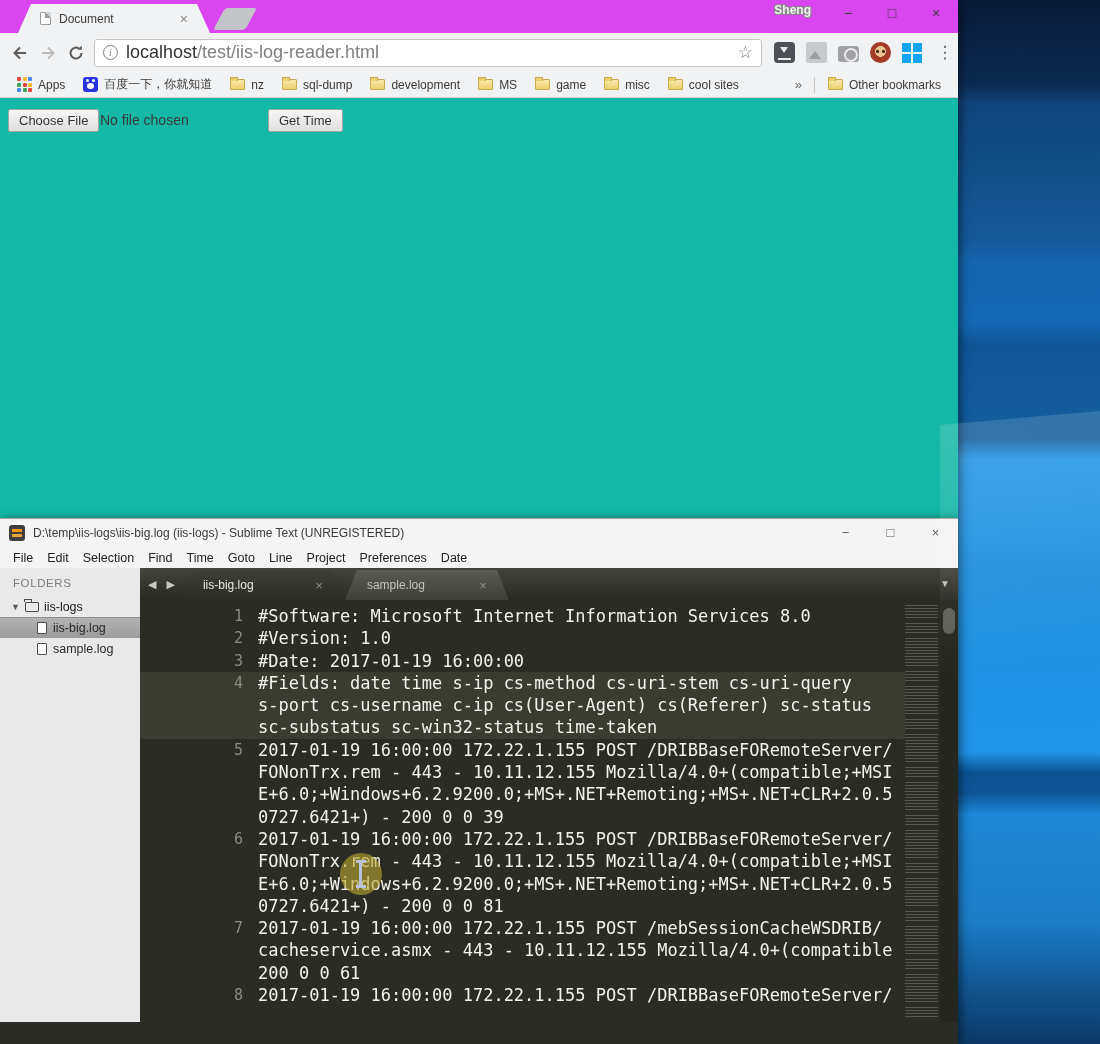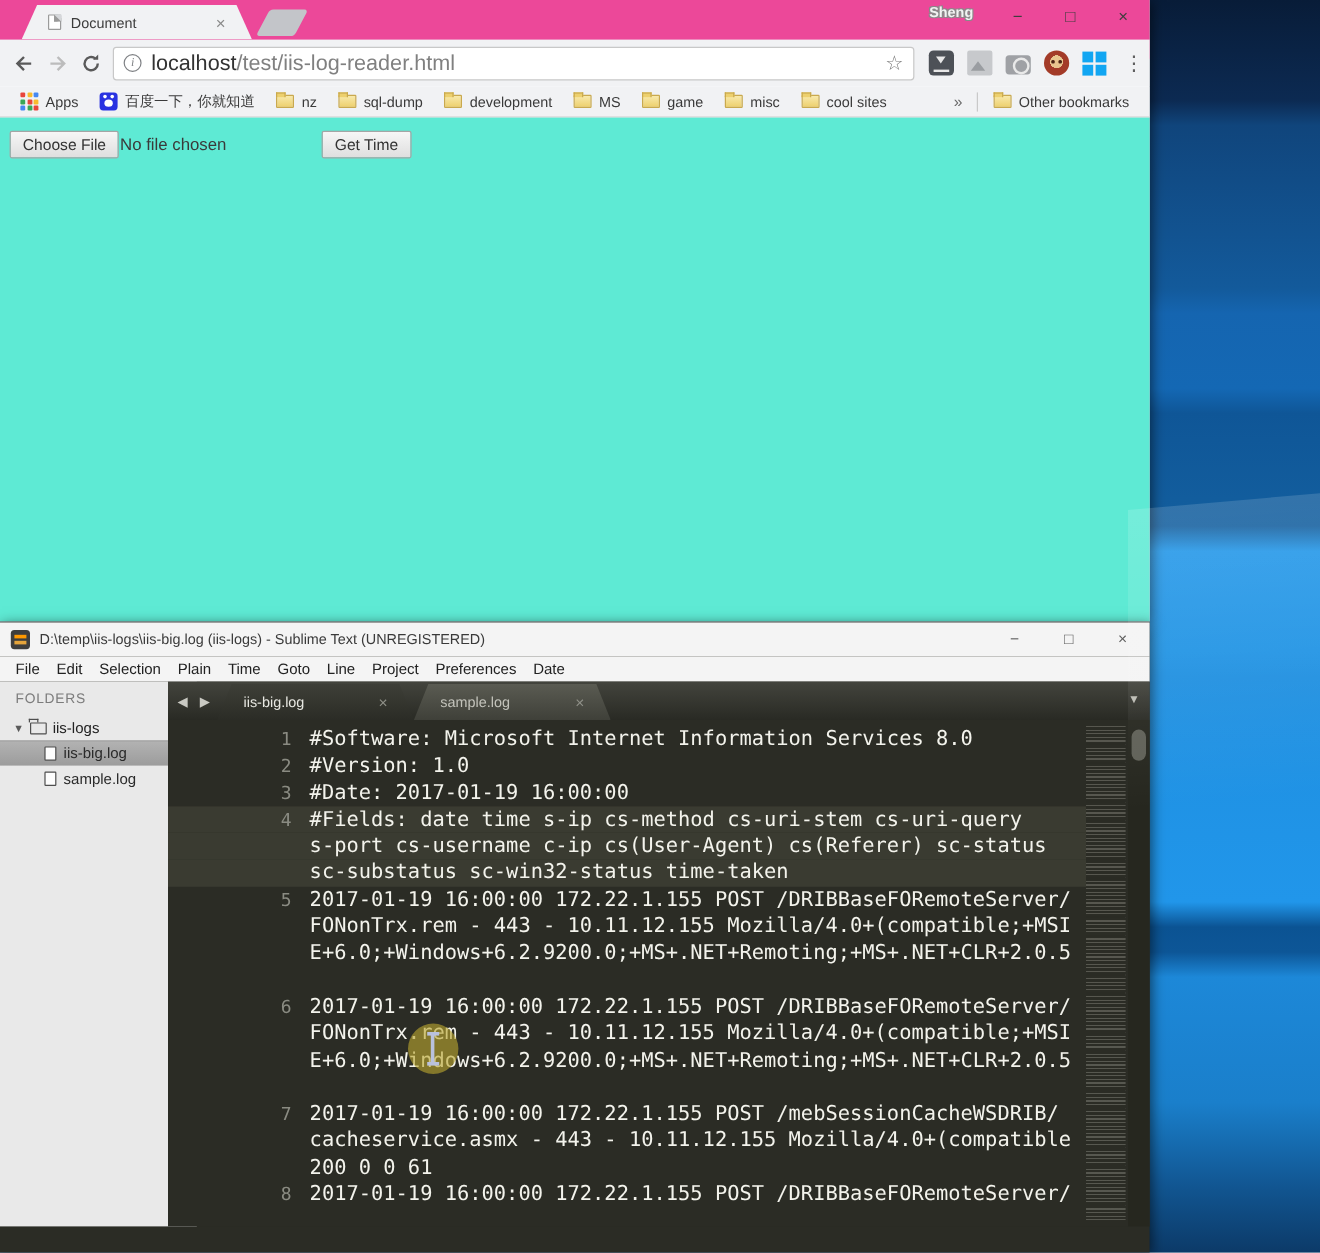--- a/index.html
+++ b/index.html
@@ -17,21 +17,21 @@
                 #1d88d8 78%, #1a7fcb 88%,
                 #11548f 95%, #0c3a68 100%);
   }
   #screen::after { content:""; position:absolute; left:940px; right:0; top:40%; height:24%;
                    background:linear-gradient(rgba(255,255,255,0.14), rgba(255,255,255,0));
                    transform:skewY(-5deg); pointer-events:none; }
 
   
   .chrome { position:absolute; left:0; top:0; width:958px; height:518px; background:#fff;
             box-shadow:2px 2px 10px rgba(0,0,0,0.55); }
-  .c-tabstrip { position:absolute; left:0; top:0; right:0; height:49px; background:#ec4899; }
+  .c-tabstrip { position:absolute; left:0; top:0; right:0; height:49px; background:#d946ef; }
   .c-tab { position:absolute; left:18px; top:4px; width:192px; height:29px; background:#f1f2f4;
            clip-path:polygon(0 100%, 13px 0, calc(100% - 13px) 0, 100% 100%);
            display:flex; align-items:center; padding:0 22px; font-size:12px; color:#3c3c3c; }
   .c-favicon { width:11px; height:13px; background:#fff; border:1px solid #9a9a9a; border-radius:1px;
                margin-right:8px; position:relative; flex:0 0 auto; }
   .c-favicon::before { content:""; position:absolute; right:-1px; top:-1px; border:3px solid #d5d7da;
                        border-left-color:#9a9a9a; border-bottom-color:#9a9a9a; }
   .c-tab-title { flex:1; overflow:hidden; white-space:nowrap; }
   .c-tab-close { color:#8a8a8a; font-size:14px; margin-left:6px; }
   .c-newtab { position:absolute; left:219px; top:8px; width:32px; height:22px; background:#c3c5c9;
@@ -90,21 +90,21 @@
   .baidu-icon::after { content:""; position:absolute; left:3px; top:2px; width:3px; height:3px;
                        background:#fff; border-radius:50%; box-shadow:6px 0 0 #fff; }
   .folder-ic { width:15px; height:11px; background:linear-gradient(#f8e9ab,#edd06e); border:1px solid #c9a94e;
                border-radius:1px; position:relative; flex:0 0 auto; }
   .folder-ic::before { content:""; position:absolute; left:-1px; top:-3px; width:6px; height:3px;
                        background:#edd06e; border:1px solid #c9a94e; border-bottom:none; }
   .bm-spacer { flex:1; }
   .bm-overflow { color:#6a6a6a; font-size:13px; padding:0 8px; }
   .bm-divider { width:1px; height:16px; background:#c9c9c9; margin:0 4px; }
 
-  .c-page { position:absolute; left:0; top:98px; right:0; bottom:0; background:#5eead4; }
+  .c-page { position:absolute; left:0; top:98px; right:0; bottom:0; background:#14b8a6; }
   .form-btn { position:absolute; height:23px; background:linear-gradient(#f6f6f6,#dfdfdf);
               border:1px solid #a5a5a5; border-radius:2px; font-size:13px; color:#333;
               font-family:"Liberation Sans",sans-serif; padding:0 10px; line-height:21px; }
   .choose-file { left:8px; top:11px; }
   .file-status { position:absolute; left:100px; top:14px; font-size:14px; color:#3a3a3a; }
   .get-time { left:268px; top:11px; }
 
   
   .sublime { position:absolute; left:0; top:518px; width:958px; height:526px; background:#2b2c25;
              border-top:1px solid #a2a2a2; box-shadow:2px 2px 10px rgba(0,0,0,0.55); }
@@ -315,21 +315,21 @@
         <span>□</span>
         <span>×</span>
       </div>
     </div>
 
     <div class="st-menubar">
 
     <span class="st-menu-item">File</span>
         <span class="st-menu-item">Edit</span>
         <span class="st-menu-item">Selection</span>
-        <span class="st-menu-item">Plain</span>
+        <span class="st-menu-item">Find</span>
         <span class="st-menu-item">Time</span>
         <span class="st-menu-item">Goto</span>
         <span class="st-menu-item">Line</span>
         <span class="st-menu-item">Project</span>
         <span class="st-menu-item">Preferences</span>
         <span class="st-menu-item">Date</span>
       </div>
 
     <div class="st-body">
       <div class="st-sidebar">
@@ -417,39 +417,41 @@
                 <span class="code">FONonTrx.rem - 443 - 10.11.12.155 Mozilla/4.0+(compatible;+MSI</span>
               </div>
 
               <div class="row">
                 <span class="ln"></span>
                 <span class="code">E+6.0;+Windows+6.2.9200.0;+MS+.NET+Remoting;+MS+.NET+CLR+2.0.5</span>
               </div>
 
               <div class="row">
                 <span class="ln"></span>
+                <span class="code">0727.6421+) - 200 0 0 39</span>
               </div>
 
               <div class="row">
                 <span class="ln">6</span>
                 <span class="code">2017-01-19 16:00:00 172.22.1.155 POST /DRIBBaseFORemoteServer/</span>
               </div>
 
               <div class="row">
                 <span class="ln"></span>
                 <span class="code">FONonTrx.rem - 443 - 10.11.12.155 Mozilla/4.0+(compatible;+MSI</span>
               </div>
 
               <div class="row">
                 <span class="ln"></span>
                 <span class="code">E+6.0;+Windows+6.2.9200.0;+MS+.NET+Remoting;+MS+.NET+CLR+2.0.5</span>
               </div>
 
               <div class="row">
                 <span class="ln"></span>
+                <span class="code">0727.6421+) - 200 0 0 81</span>
               </div>
 
               <div class="row">
                 <span class="ln">7</span>
                 <span class="code">2017-01-19 16:00:00 172.22.1.155 POST /mebSessionCacheWSDRIB/</span>
               </div>
 
               <div class="row">
                 <span class="ln"></span>
                 <span class="code">cacheservice.asmx - 443 - 10.11.12.155 Mozilla/4.0+(compatible</span>

